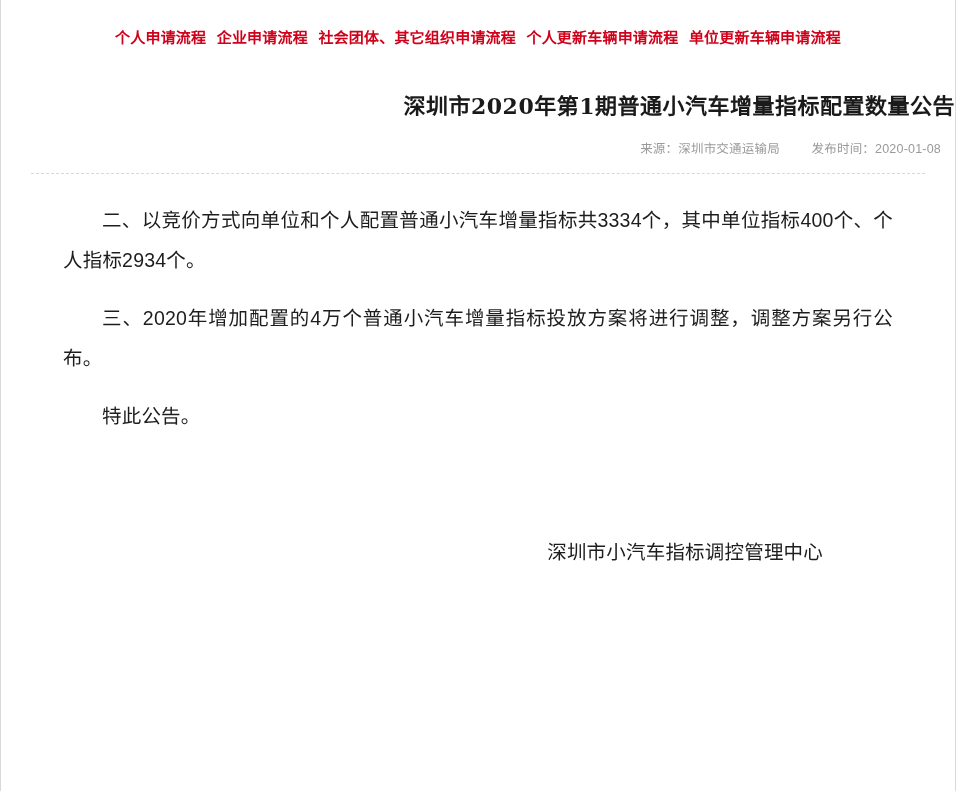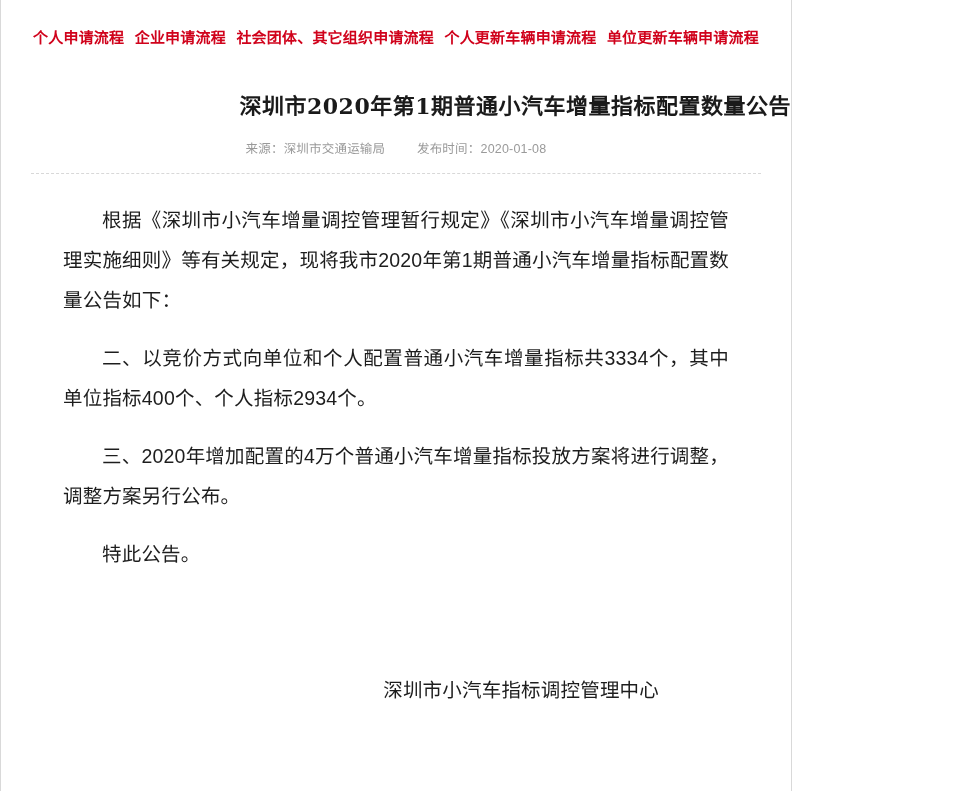--- a/index.html
+++ b/index.html
@@ -12,21 +12,21 @@
     height: 791px;
     background: #ffffff;
     font-family: "Liberation Sans", "DejaVu Sans", sans-serif;
     color: #222222;
     overflow: hidden;
     position: relative;
   }
 
   .page {
     position: relative;
-    width: 792px;
+    width: 956px;
     height: 791px;
     box-sizing: border-box;
     border-left: 1px solid #d9d9d9;
     border-right: 1px solid #d9d9d9;
     background: #ffffff;
   }
 
   
   .nav-bar {
     text-align: center;
@@ -51,21 +51,21 @@
     font-family: "DejaVu Serif", "Liberation Serif", serif;
     font-size: 22px;
     font-weight: bold;
     color: #1a1a1a;
     margin-top: 42px;
     letter-spacing: 0.5px;
   }
 
   
   .doc-meta {
-    text-align: center;
+    text-align: right;
     font-size: 12.5px;
     color: #9a9a9a;
     margin-top: 18px;
     letter-spacing: 0.2px;
   }
   .doc-meta .meta-item {
     display: inline-block;
     margin: 0 14px;
   }
   .doc-meta .meta-value {
@@ -123,21 +123,20 @@
   <h1 class="doc-title">深圳市2020年第1期普通小汽车增量指标配置数量公告</h1>
 
   <div class="doc-meta">
     <span class="meta-item"><span>来源：</span><span class="meta-value">深圳市交通运输局</span></span>
     <span class="meta-item"><span>发布时间：</span><span class="meta-value">2020-01-08</span></span>
   </div>
 
   <hr class="divider">
 
   <div class="doc-body">
-    <p>根据《深圳市小汽车增量调控管理暂行规定》《深圳市小汽车增量调控管理实施细则》等有关规定，现将我市2020年第1期普通小汽车增量指标配置数量公告如下：</p>
     <p>二、以竞价方式向单位和个人配置普通小汽车增量指标共3334个，其中单位指标400个、个人指标2934个。</p>
     <p>三、2020年增加配置的4万个普通小汽车增量指标投放方案将进行调整，调整方案另行公布。</p>
     <p>特此公告。</p>
 
     <div class="signature">
       <div class="sig-org">深圳市小汽车指标调控管理中心</div>
 
     </div>
   </div>
 

